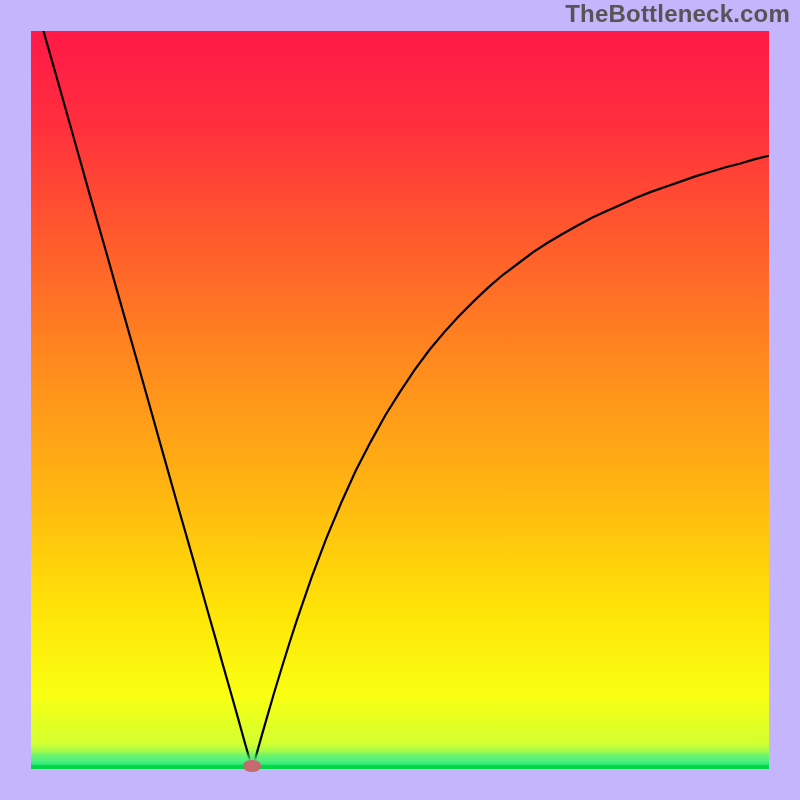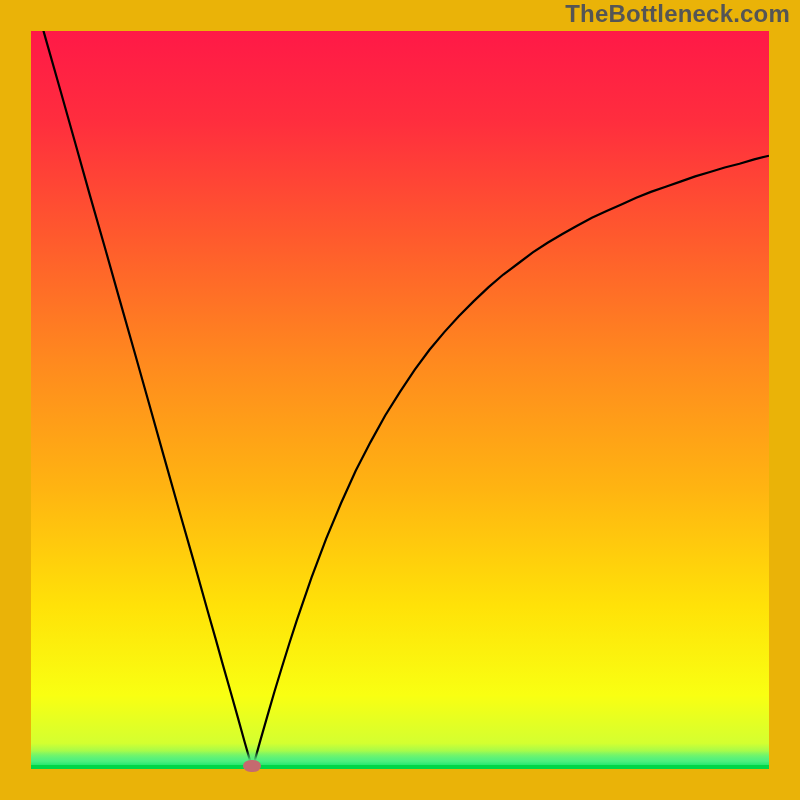--- a/index.html
+++ b/index.html
@@ -7,21 +7,21 @@
     padding: 0;
     width: 800px;
     height: 800px;
     background: #000;
     overflow: hidden;
   }
   .frame {
     position: relative;
     width: 800px;
     height: 800px;
-    background: #eab308;
+    background: #c4b5fd;
   }
   .plot-wrap {
     position: absolute;
     left: 31px;
     top: 31px;
     width: 738px;
     height: 738px;
     overflow: hidden;
   }
   .plot-wrap svg {

